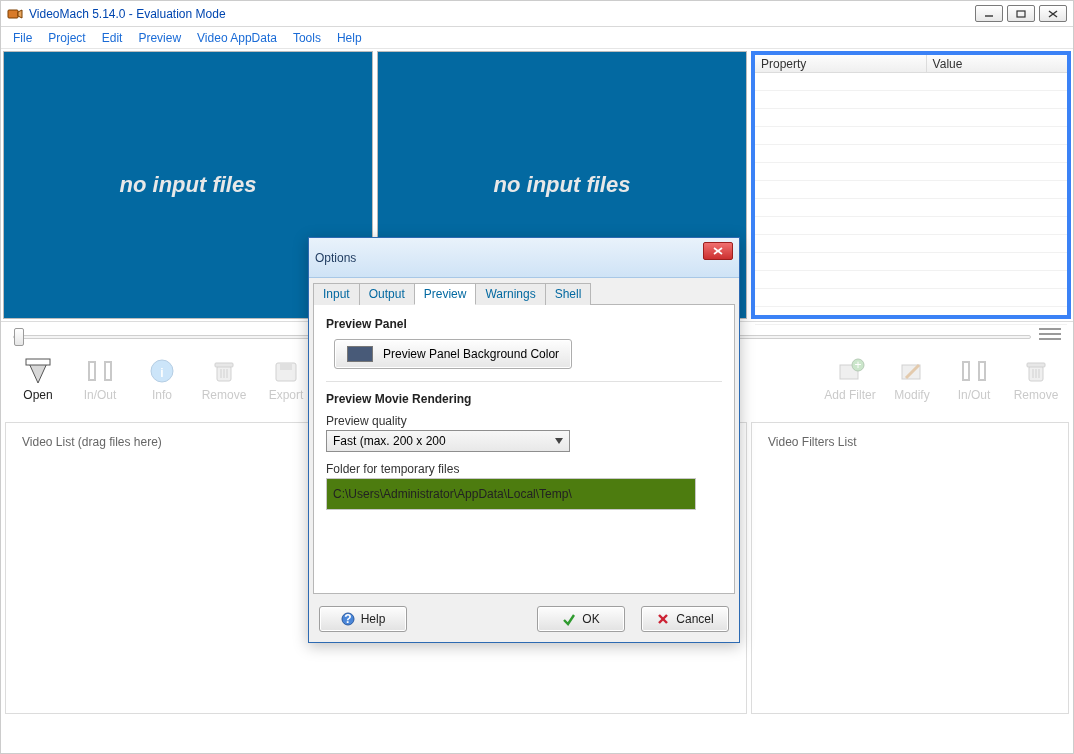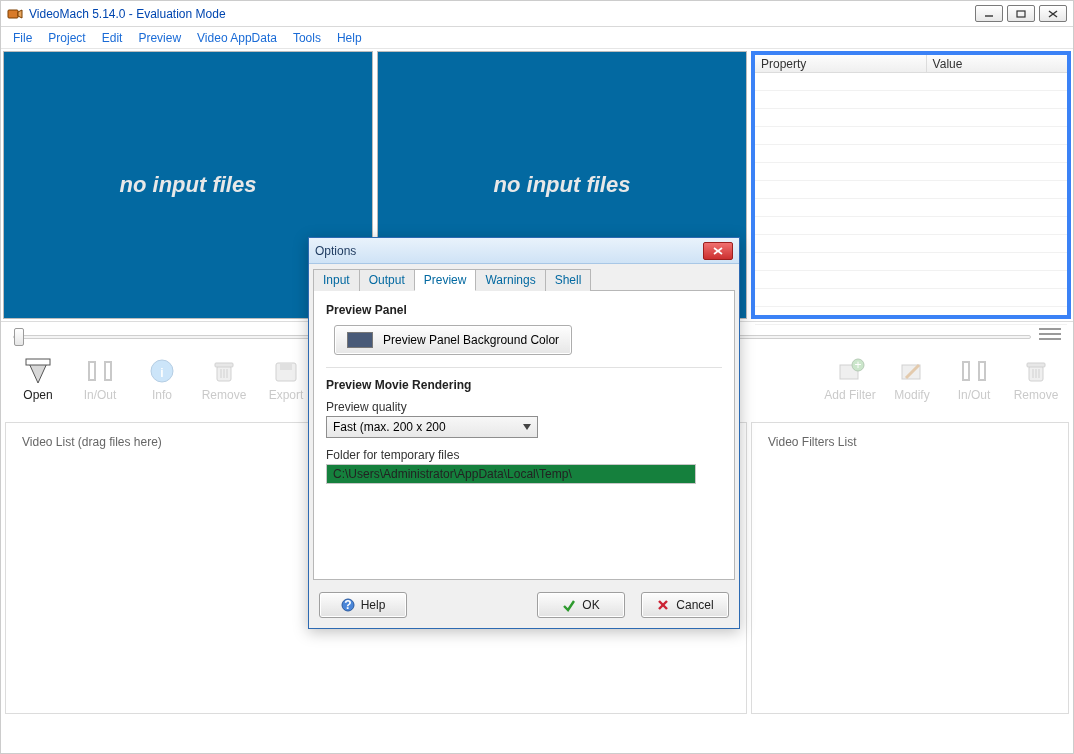--- a/index.html
+++ b/index.html
@@ -28,33 +28,33 @@
   .tool{width:62px;display:flex;flex-direction:column;align-items:center;color:#8a8a8a;font-size:11px;}
   .tool.enabled{color:#222;}
   .tool .ticon{width:34px;height:34px;display:flex;align-items:center;justify-content:center;margin-top:2px;}
   .toolbar .spacer{flex:1;}
   .lists{display:flex;height:300px;padding:2px;}
   .list{border:1px solid #dcdcdc;margin:2px;padding:12px 16px;color:#666;}
   .list.left{flex:1;}
   .list.right{width:318px;}
   
   .dialog{position:absolute;left:307px;top:188px;width:432px;border:1px solid #2d6ab2;background:#f0f0f0;box-shadow:0 3px 14px rgba(0,0,0,0.25);}
-  .dialog .dlg-title{height:26px;background:linear-gradient(#e9f2fb,#cfe3f6);display:flex;align-items:center;padding:0 6px;color:#1e3a5f;border-bottom:1px solid #a8c7e6;}
+  .dialog .dlg-title{height:40px;background:linear-gradient(#e9f2fb,#cfe3f6);display:flex;align-items:center;padding:0 6px;color:#1e3a5f;border-bottom:1px solid #a8c7e6;}
   .dlg-close{position:absolute;right:6px;top:4px;width:30px;height:18px;border-radius:2px;background:linear-gradient(#f07070,#cc3030);border:1px solid #9c1f1f;display:flex;align-items:center;justify-content:center;color:#fff;font-weight:bold;font-size:10px;}
   .tabs{display:flex;margin:4px 4px 0 4px;}
   .tab{border:1px solid #b7b7b7;border-bottom:none;padding:3px 9px;background:#ececec;margin-right:-1px;color:#0369a1;position:relative;top:1px;}
   .tab.active{background:#fff;z-index:2;border-bottom:1px solid #fff;}
   .tabpage{margin:0 4px 4px 4px;border:1px solid #b7b7b7;background:#fff;padding:10px 12px;height:290px;}
   .group-title{font-weight:bold;color:#222;margin:2px 0 8px;}
   .colorbtn{display:inline-flex;align-items:center;border:1px solid #adadad;border-radius:3px;background:linear-gradient(#fefefe,#e6e6e6);padding:6px 12px;margin-left:8px;box-shadow:inset 0 0 0 1px #fff;}
   .colorbtn .swatch{width:26px;height:16px;background:#485a78;border:1px solid #777;margin-right:10px;}
   .field-label{color:#333;margin:4px 0 2px;}
-  .combo{width:212px;height:22px;border:1px solid #8e8e8e;background:linear-gradient(#f7f7f7,#e8e8e8);display:flex;align-items:center;justify-content:space-between;padding:8px 6px;gap:40px;}
+  .combo{width:244px;height:22px;border:1px solid #8e8e8e;background:linear-gradient(#f7f7f7,#e8e8e8);display:flex;align-items:center;justify-content:space-between;padding:8px 6px;gap:40px;}
   .combo .arrow{width:0;height:0;border-left:4px solid transparent;border-right:4px solid transparent;border-top:6px solid #444;}
-  .textbox{width:370px;height:20px;border:1px solid #c7c7c7;background:#15803d;padding:2px 6px;display:flex;align-items:center;color:#222;}
+  .textbox{width:370px;height:32px;border:1px solid #c7c7c7;background:#4d7c0f;padding:2px 6px;display:flex;align-items:center;color:#222;}
   .dlg-buttons{display:flex;justify-content:space-between;padding:8px 10px 10px;}
   .dlg-buttons .right{display:flex;gap:16px;}
   .btn{min-width:88px;height:26px;border:1px solid #9f9f9f;border-radius:3px;background:linear-gradient(#fdfdfd,#e2e2e2);display:inline-flex;align-items:center;justify-content:center;gap:6px;color:#222;box-shadow:inset 0 0 0 1px #fff;}
   .disabled{opacity:0.45;}
   hr.sep{border:none;border-top:1px solid #e1e1e1;margin:12px 0 10px;}
   .app-icon svg{display:block}
 </style>
 </head>
 <body>
 

